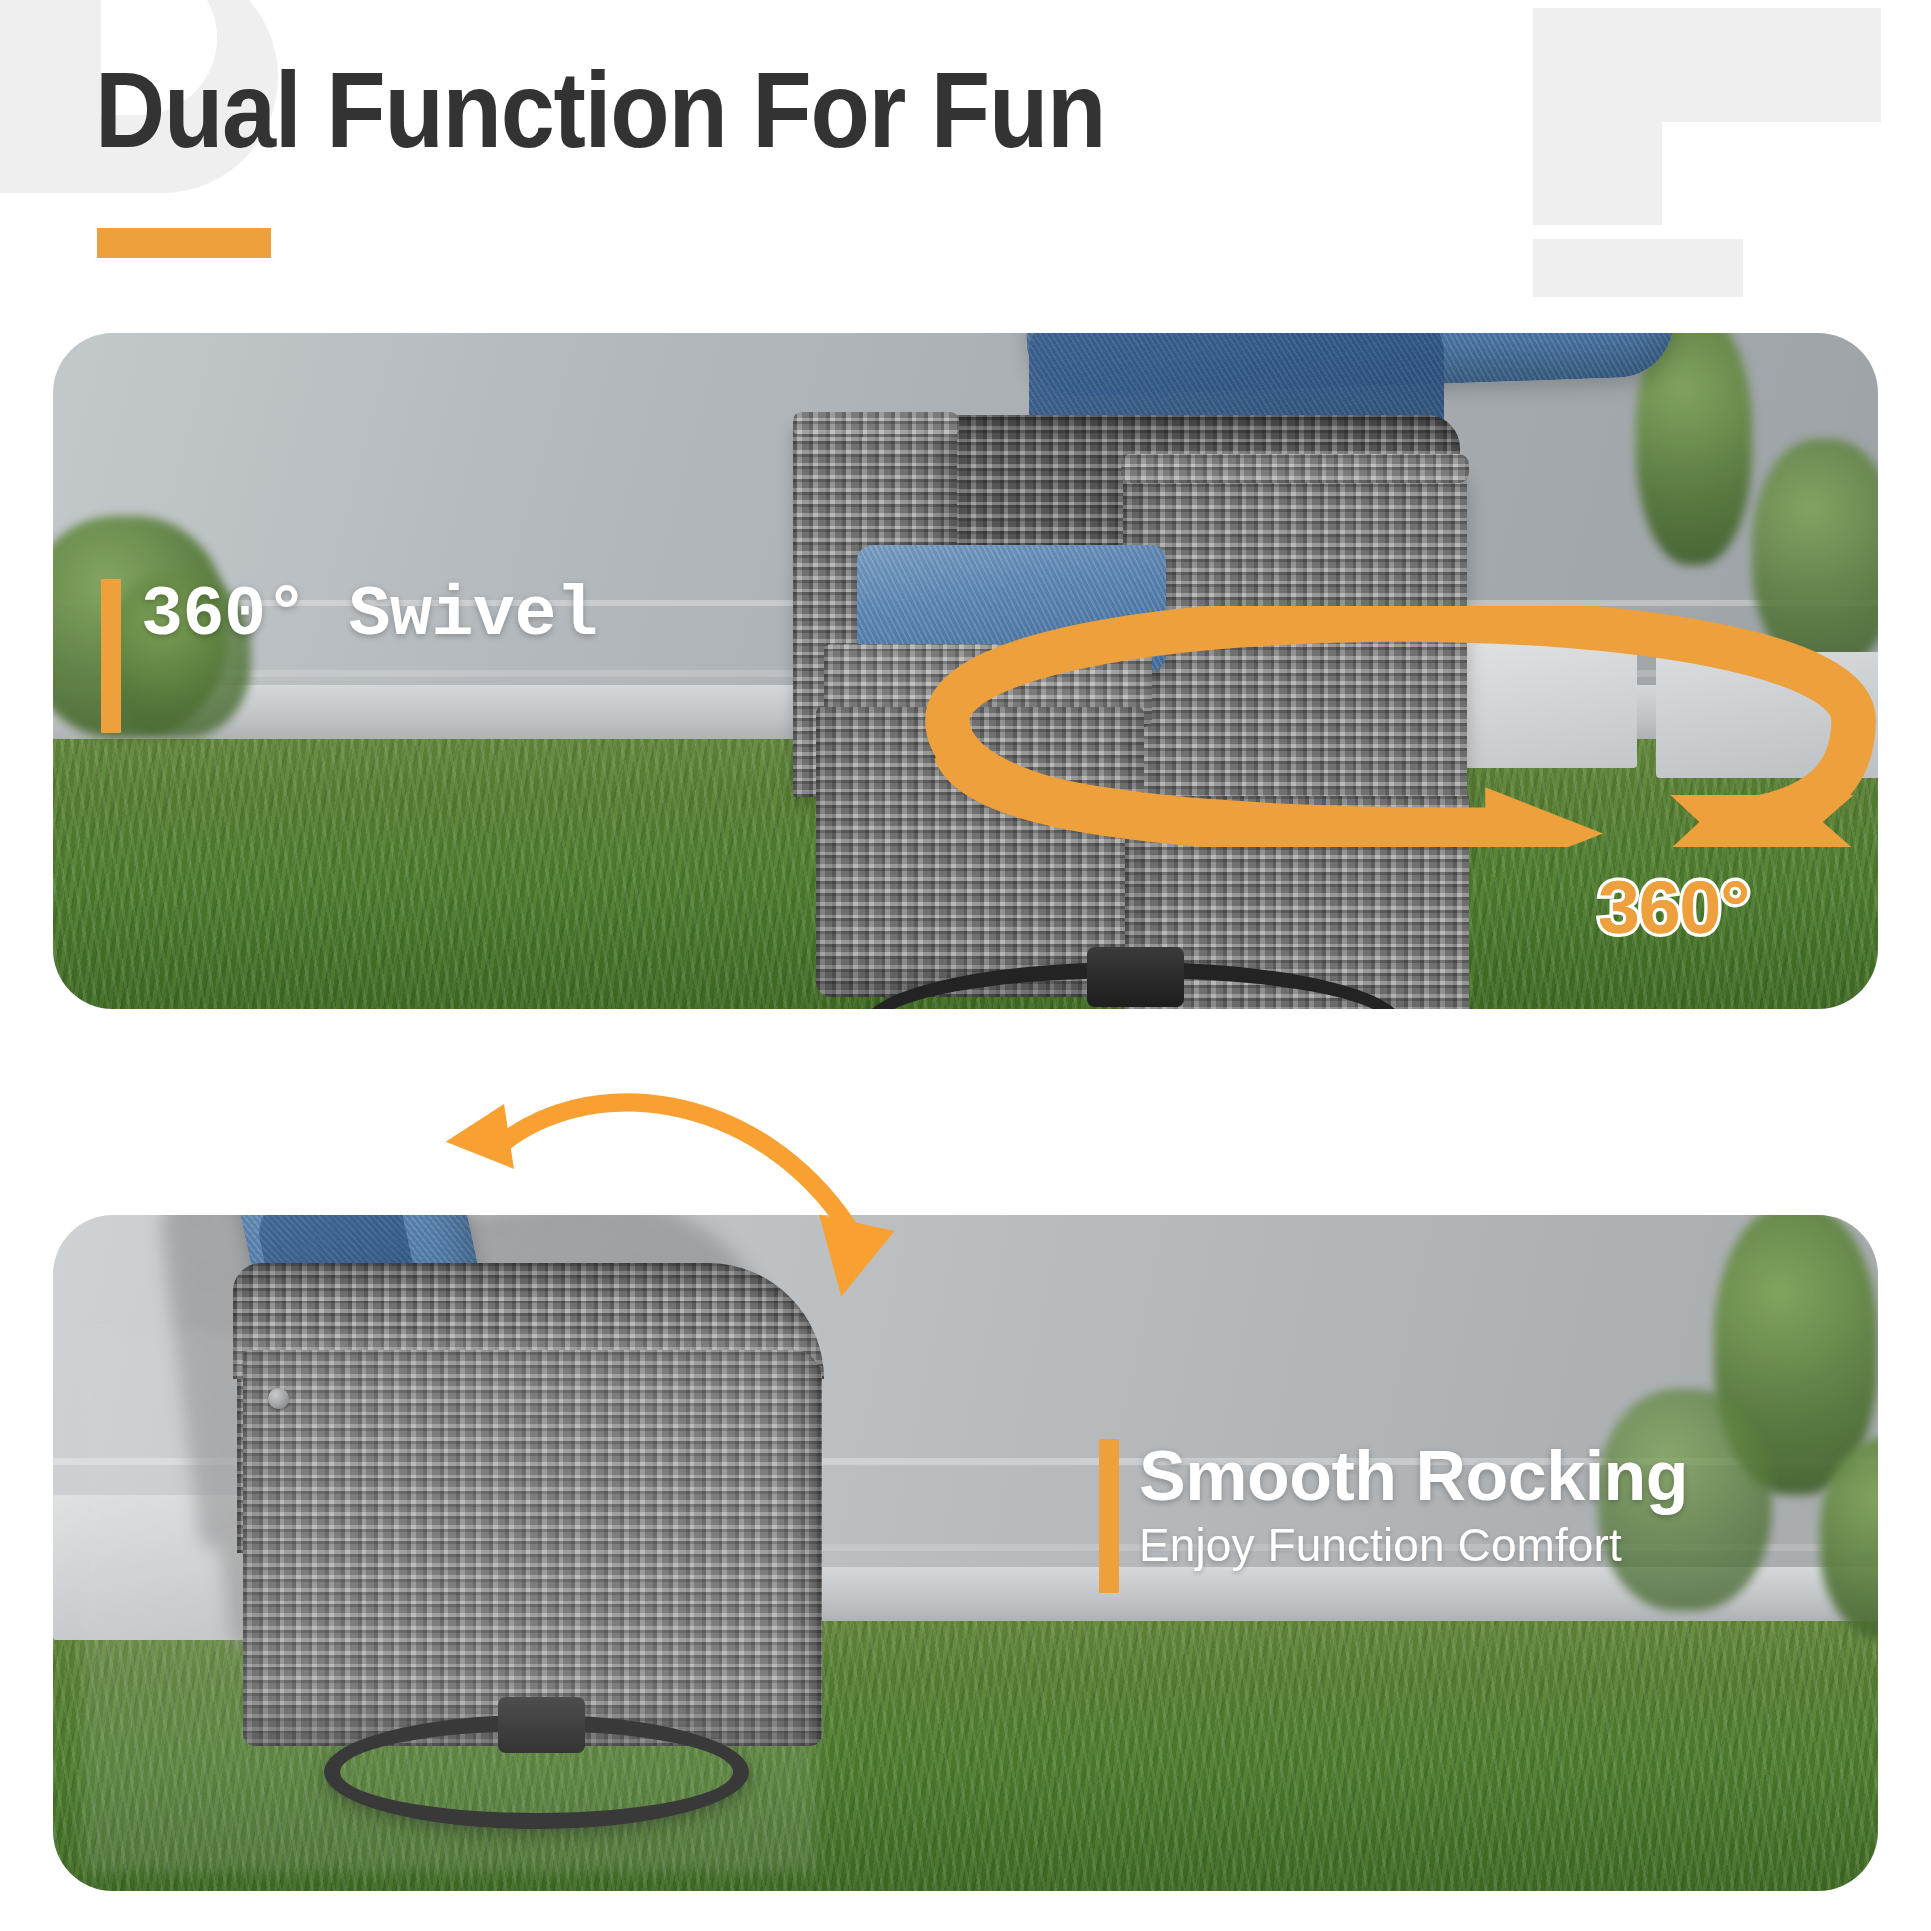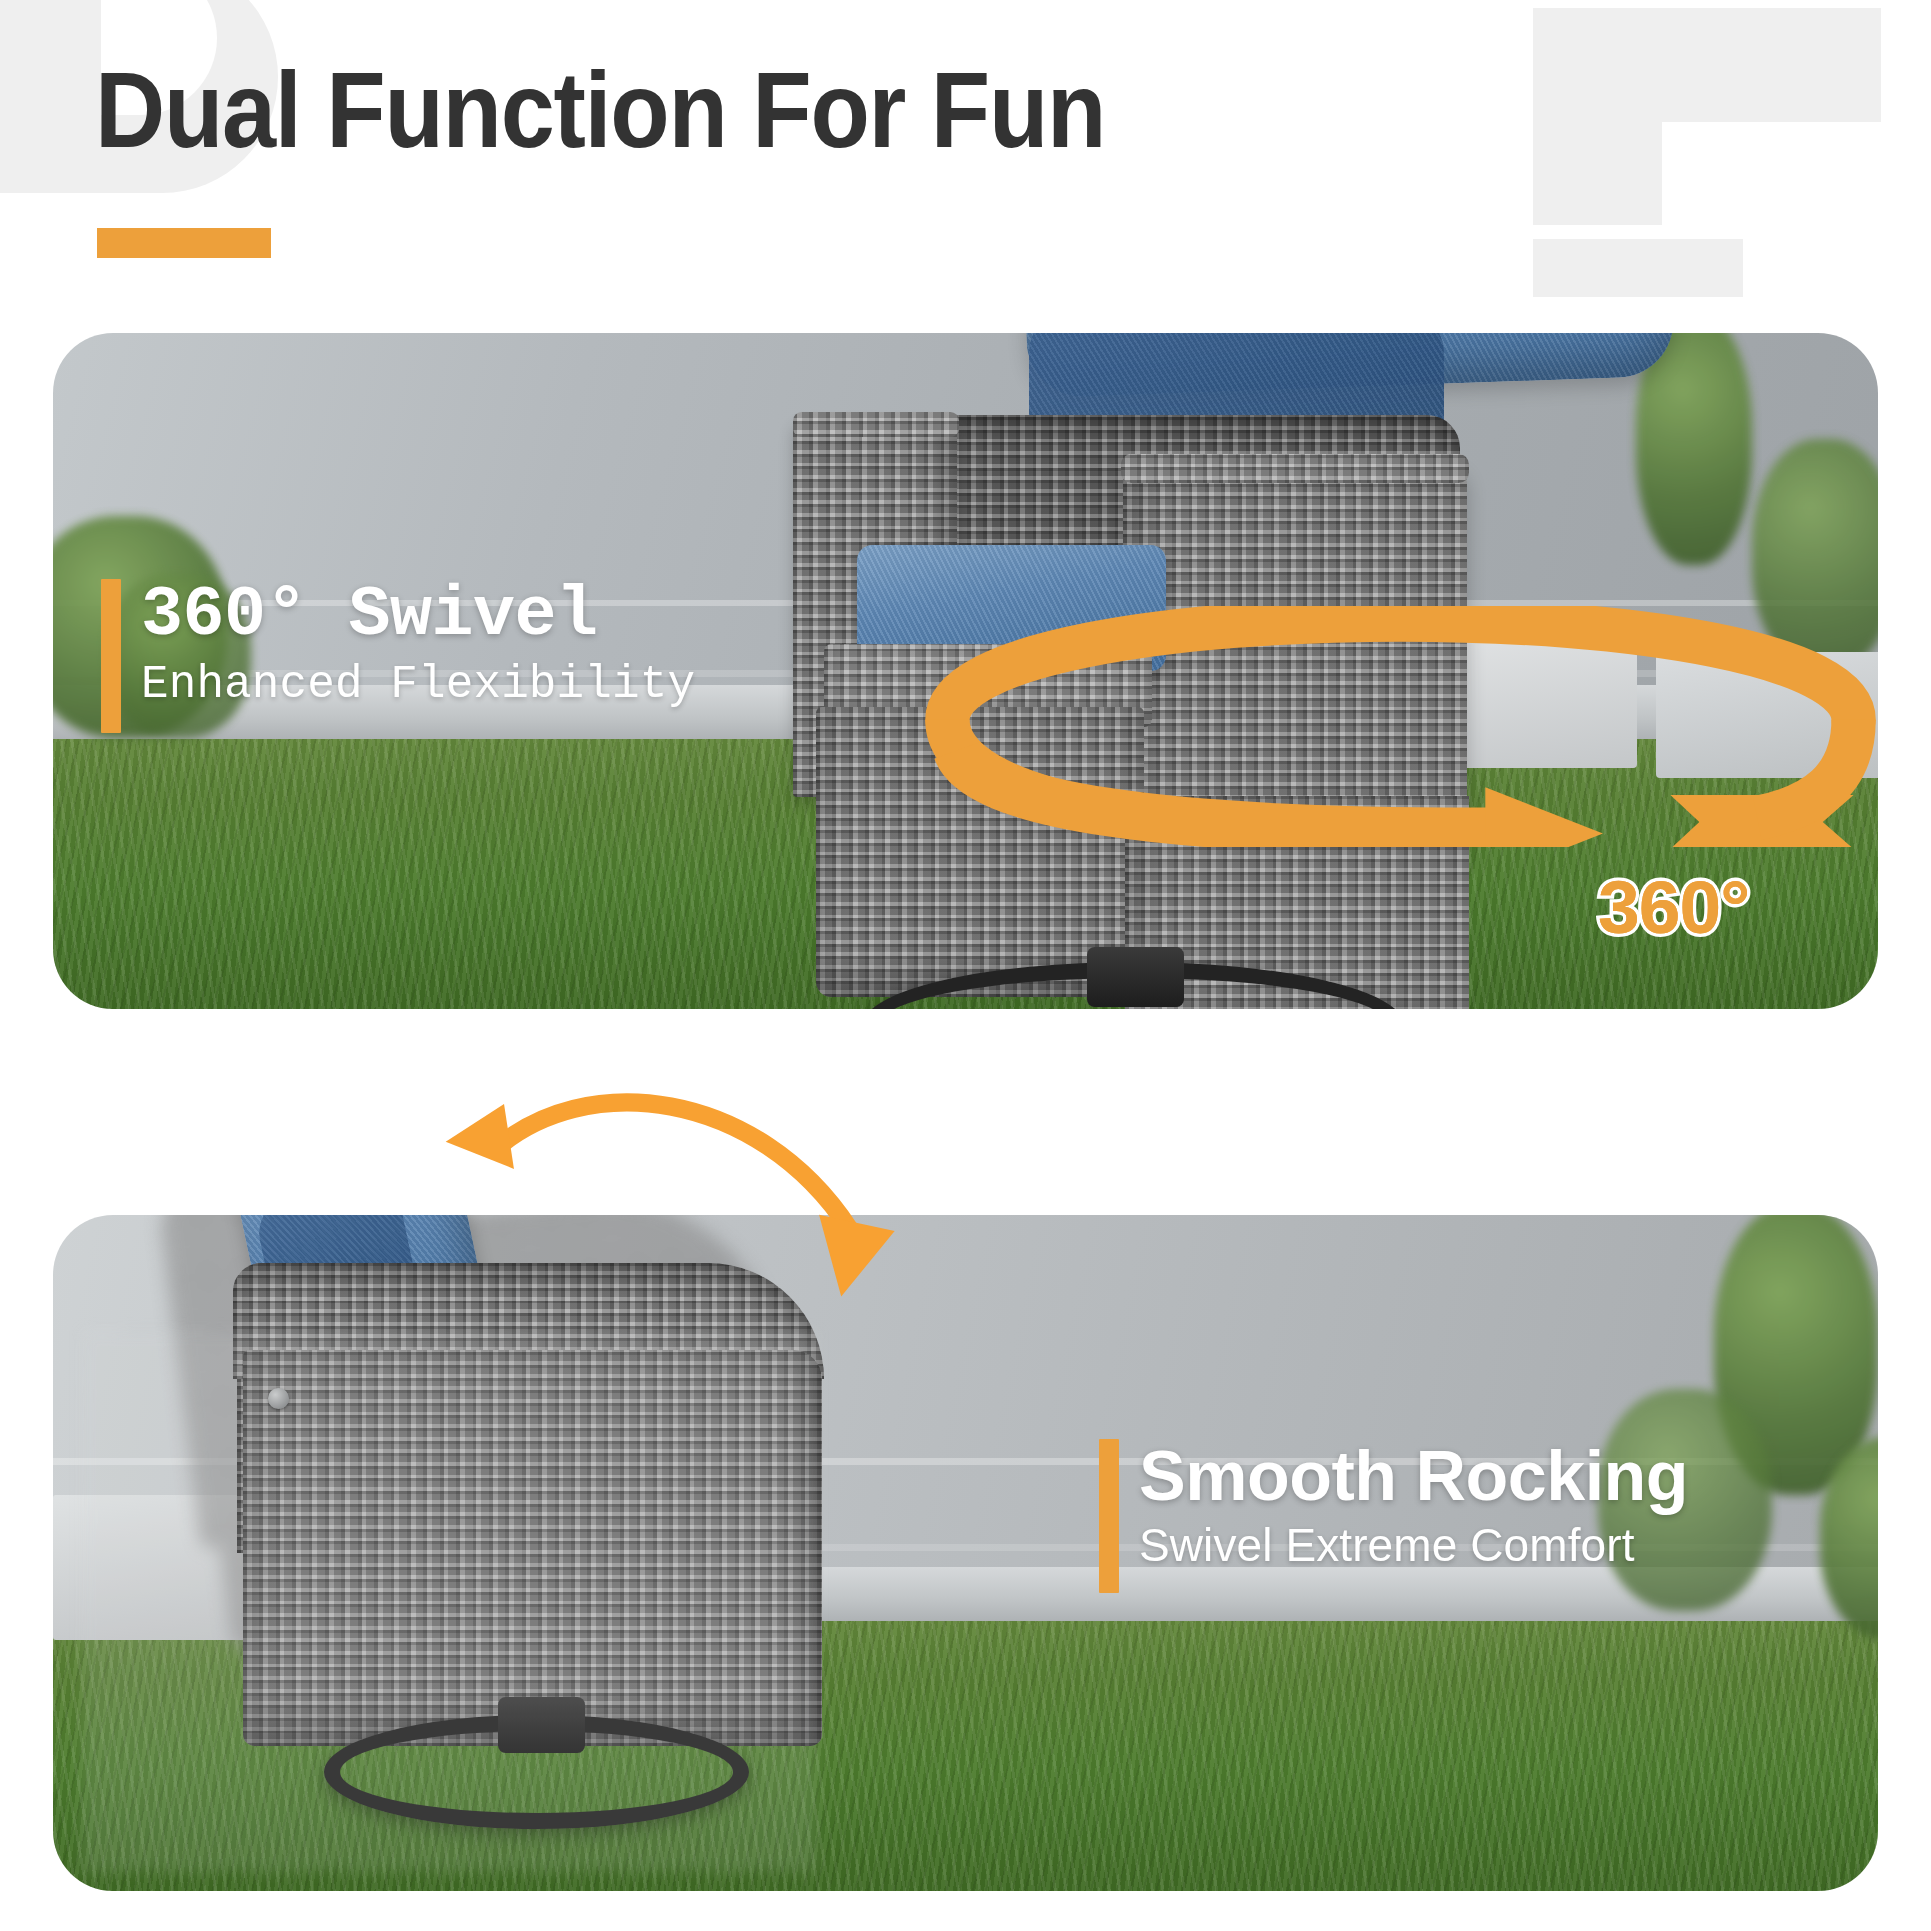--- a/index.html
+++ b/index.html
@@ -232,21 +232,20 @@
     <path d="M1000,118 C1000,180 960,208 900,220" fill="none" stroke="#eda03b" stroke-width="46" stroke-linecap="butt"></path>
   </svg>
 
   <div class="badge360" style="left:1545px; top:531px;">360°</div>
   <div class="badge360-fill" style="left:1545px; top:531px;">360°</div>
 
   <div class="feature feature-swivel" style="left:48px; top:246px;">
     <div class="accent-bar"></div>
     <div class="feature-text">
       <div class="feature-title">360° Swivel</div>
-      <div class="feature-sub">Enhanced Flexibility</div>
     </div>
   </div>
 </div>
 
 <svg class="rock-arrow" viewBox="0 0 500 330" width="483" height="319" style="left:439px; top:1060px;">
   <path d="M55,95 C150,8 330,30 425,175" fill="none" stroke="#f8a132" stroke-width="19" stroke-linecap="butt"></path>
 
   <polygon points="18,60 90,60 62,122" fill="#f8a132" transform="rotate(-33 54 91)"></polygon>
 
   <polygon points="388,168 468,168 428,246" fill="#f8a132" transform="rotate(12 428 190)"></polygon>
@@ -301,17 +300,17 @@
   </div>
 
   <div style="position:absolute; left:29px; top:116px; width:734px; height:541px;
               background:repeating-linear-gradient(-8deg, rgba(255,255,255,.16) 0 4.8px, rgba(180,182,184,.10) 4.8px 12.6px);
               filter:blur(6.8px); pointer-events:none; z-index:6;"></div>
 
   <div class="feature feature-rocking" style="left:1046px; top:224px;">
     <div class="accent-bar"></div>
     <div class="feature-text">
       <div class="feature-title">Smooth Rocking</div>
-      <div class="feature-sub">Swivel Extreme Comfort</div>
+      <div class="feature-sub">Enjoy Function Comfort</div>
     </div>
   </div>
 </div>
 
 
 </body></html>

